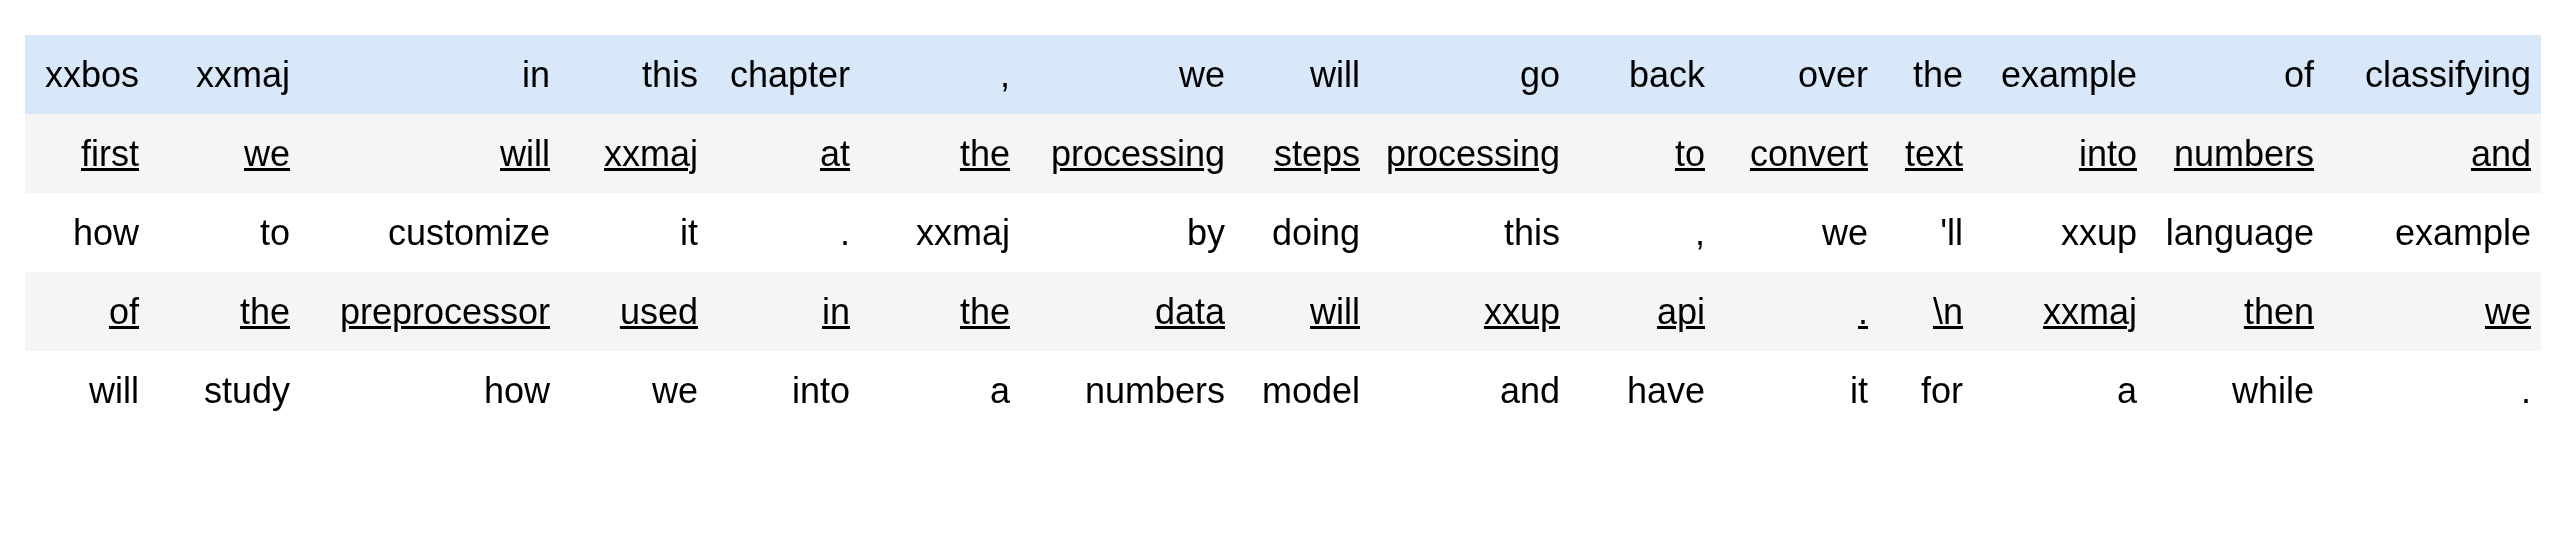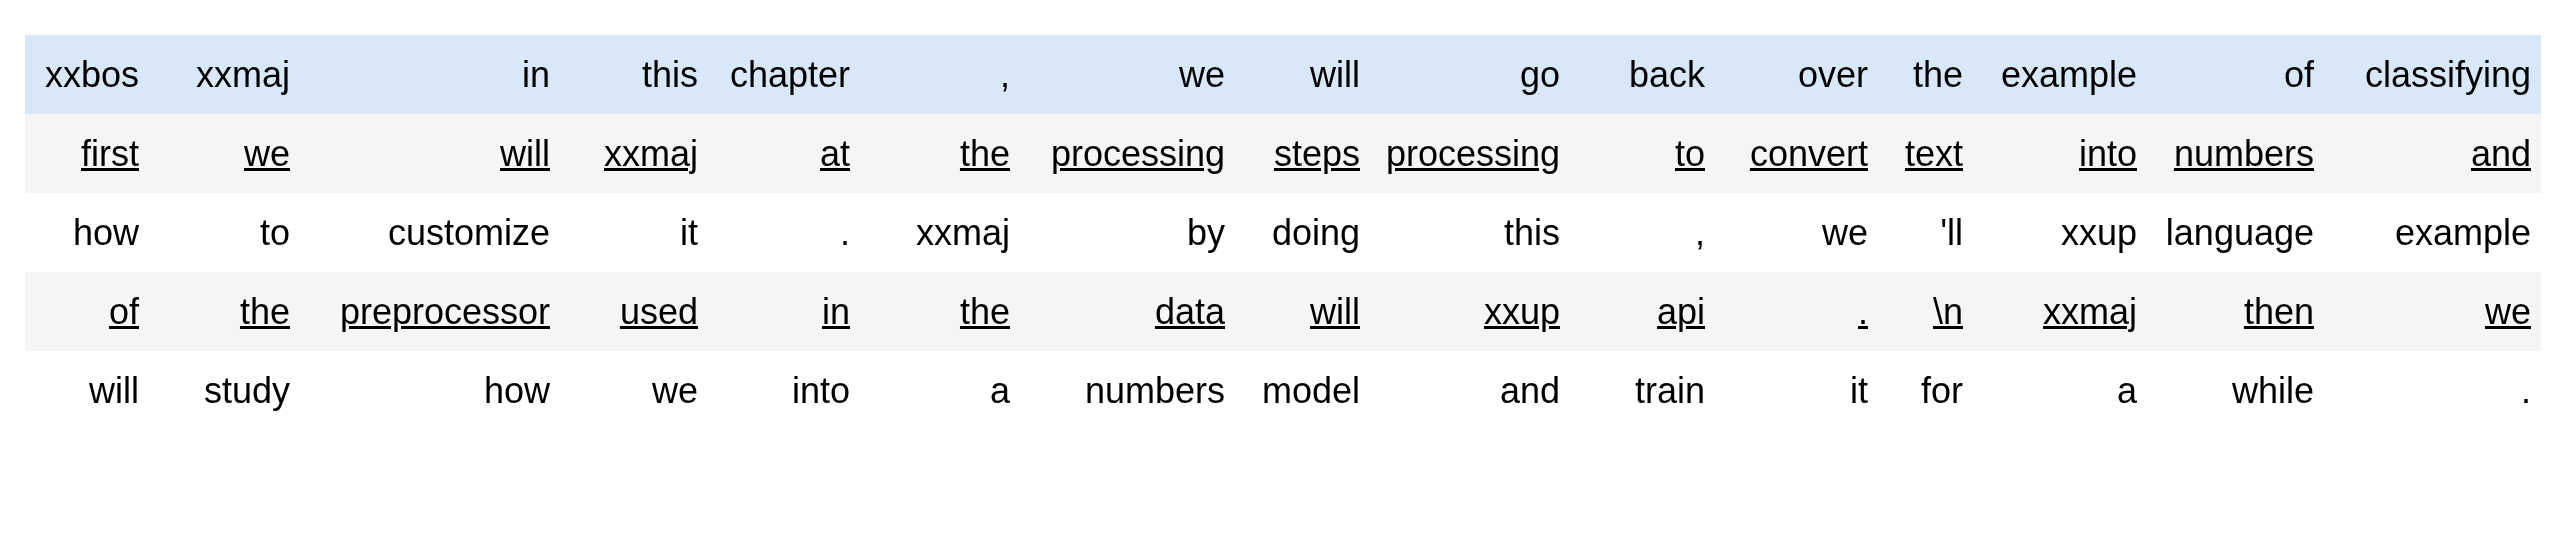--- a/index.html
+++ b/index.html
@@ -142,21 +142,21 @@
         <tr class="row-plain">
           <td>will</td>
           <td>study</td>
           <td>how</td>
           <td>we</td>
           <td>into</td>
           <td>a</td>
           <td>numbers</td>
           <td>model</td>
           <td>and</td>
-          <td>train</td>
+          <td>have</td>
           <td>it</td>
           <td>for</td>
           <td>a</td>
           <td>while</td>
           <td>.</td>
         </tr>
       </tbody>
   </table>
 </div>
 

